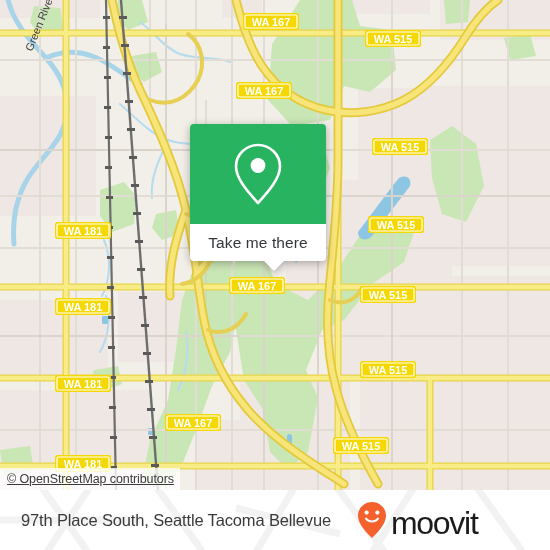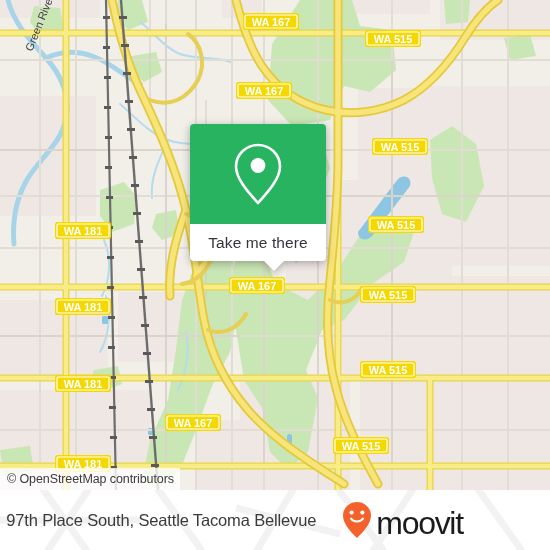--- a/index.html
+++ b/index.html
@@ -39,20 +39,21 @@
     bottom: 0;
     height: 22px;
     line-height: 22px;
     padding: 0 6px 0 7px;
     font-size: 12.5px;
     color: #3b3b3b;
     background: rgba(255,255,255,0.80);
     white-space: nowrap;
     font-family: "Liberation Sans", sans-serif;
     letter-spacing: -0.1px;
+    text-decoration: underline;
   }
 
   
   #callout {
     position: absolute;
     left: 190px;
     top: 124px;
     width: 136px;
     filter: drop-shadow(0 2px 4px rgba(0,0,0,0.30));
   }
@@ -103,21 +104,21 @@
     left: 0; top: 0;
     width: 550px; height: 60px;
     opacity: 1;
   }
   #footer-inner {
     position: relative;
     width: 466px;
     height: 60px;
     display: flex;
     align-items: center;
-    justify-content: center;
+    justify-content: space-between;
     padding: 0 18px 0 21px;
     box-sizing: border-box;
     gap: 24px;
   }
   #footer-title {
     font-size: 16.5px;
     color: #3a3a3a;
     font-family: "Liberation Sans", sans-serif;
     white-space: nowrap;
     letter-spacing: -0.15px;

